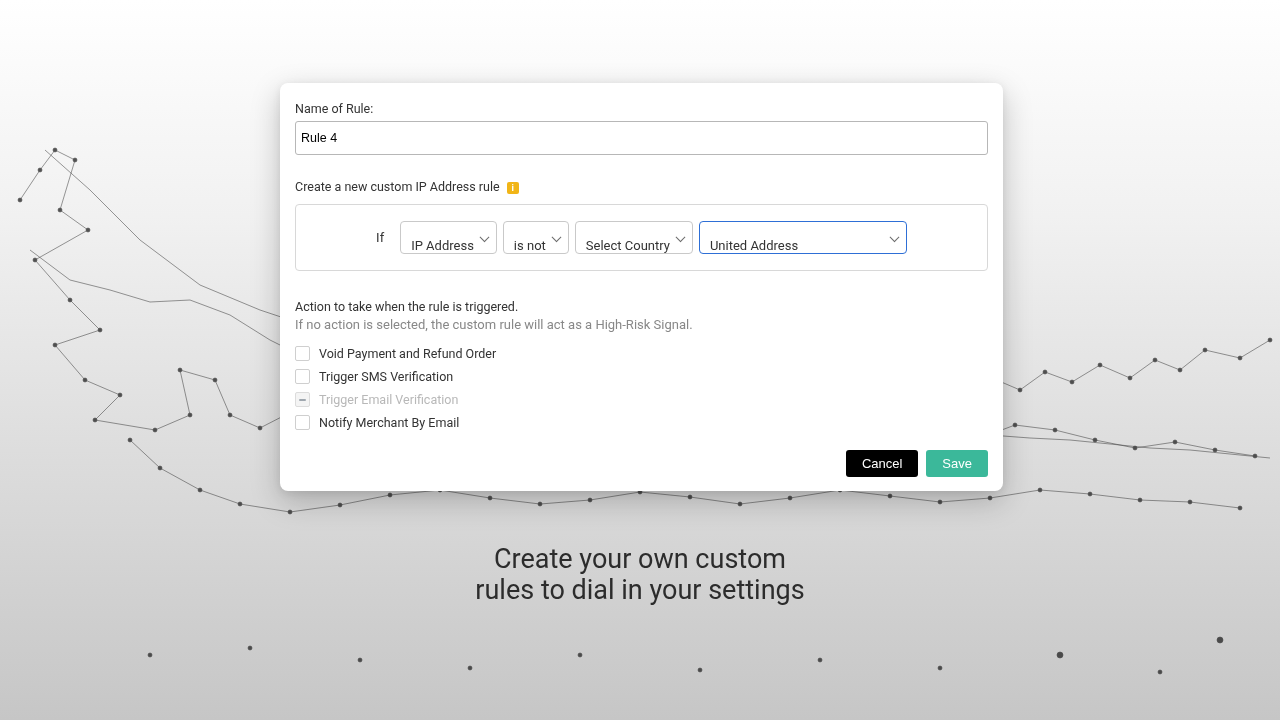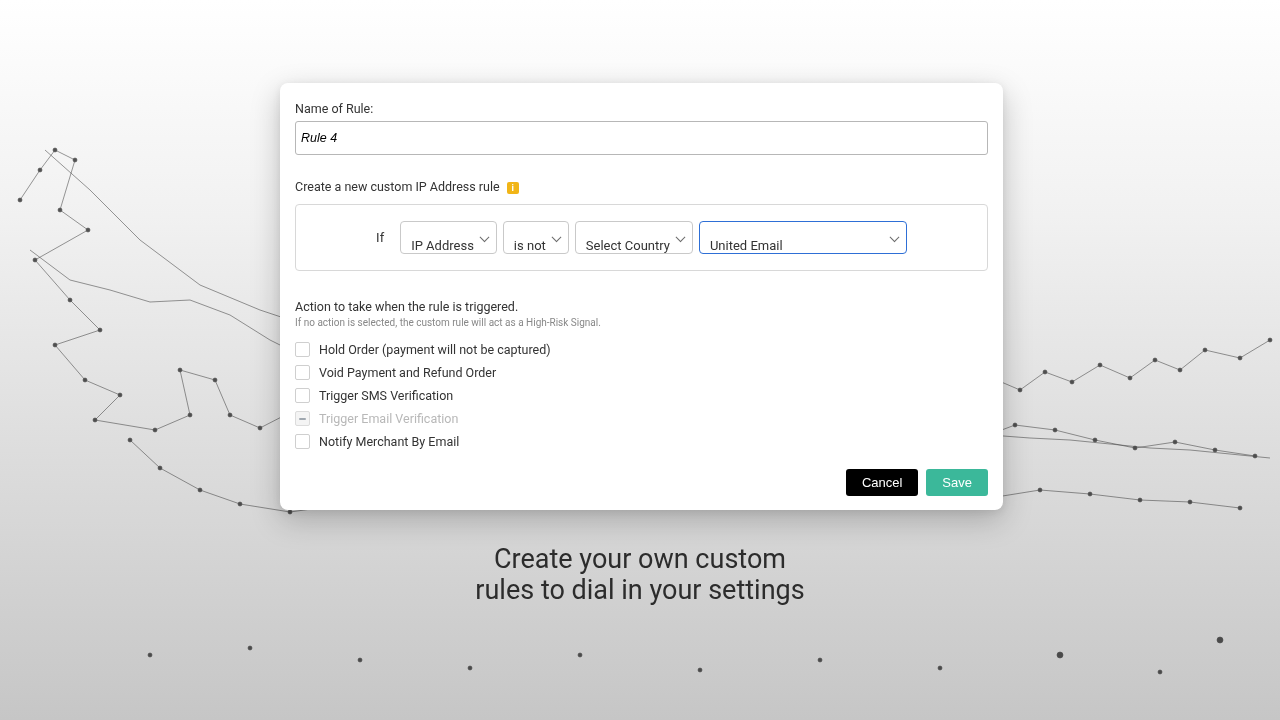--- a/index.html
+++ b/index.html
@@ -46,21 +46,20 @@
   }
   .field-label { display: block; margin-bottom: 5px; }
   .rule-name-input {
     width: 100%;
     height: 23px;
     border: 1px solid #b7b7b7;
     border-radius: 3px;
     padding: 16px 5px;
     font-size: 12.5px;
     background: #fff;
-    font-style: italic;
   }
   .section { margin-top: 24px; }
   .section-title { display: inline-block; }
   .help-badge {
     display: inline-flex;
     align-items: center;
     justify-content: center;
     width: 12px; height: 12px;
     background: #f1b517;
     color: #fff;
@@ -100,21 +99,21 @@
     right: 8px;
     top: 50%;
     width: 6px; height: 6px;
     border-right: 1.5px solid #6b6b6b;
     border-bottom: 1.5px solid #6b6b6b;
     transform: translateY(-60%) rotate(45deg);
   }
   .sel-wide { width: 208px; }
   .sel-focus { border-color: #2e6fd6; }
   .action-title { margin-top: 28px; }
-  .action-note { font-size: 10px; color: #888; margin-top: 3px; }
+  .action-note { font-size: 13px; color: #888; margin-top: 3px; }
   .checkbox-list { margin-top: 14px; display: flex; flex-direction: column; gap: 8px; }
   .chk {
     display: flex;
     align-items: center;
     gap: 9px;
     font-size: 12.5px;
     color: #333;
   }
   .chk.disabled { color: #b8b8b8; }
   .chk .box {
@@ -273,33 +272,29 @@
       <div class="sel">
           <span>IP Address</span>
         </div>
       <div class="sel">
           <span>is not</span>
         </div>
       <div class="sel">
           <span>Select Country</span>
         </div>
       <div class="sel sel-wide sel-focus">
-          <span>United Email</span>
+          <span>United Address</span>
         </div>
     </div>
   </div>
 
   <div class="action-title">Action to take when the rule is triggered.</div>
   <div class="action-note">If no action is selected, the custom rule will act as a High-Risk Signal.</div>
 
   <div class="checkbox-list">
-    <label class="chk">
-      <span class="box"></span>
-      <span>Hold Order (payment will not be captured)</span>
-    </label>
     <label class="chk">
       <span class="box"></span>
       <span>Void Payment and Refund Order</span>
     </label>
     <label class="chk">
       <span class="box"></span>
       <span>Trigger SMS Verification</span>
     </label>
     <label class="chk disabled">
       <span class="box">

